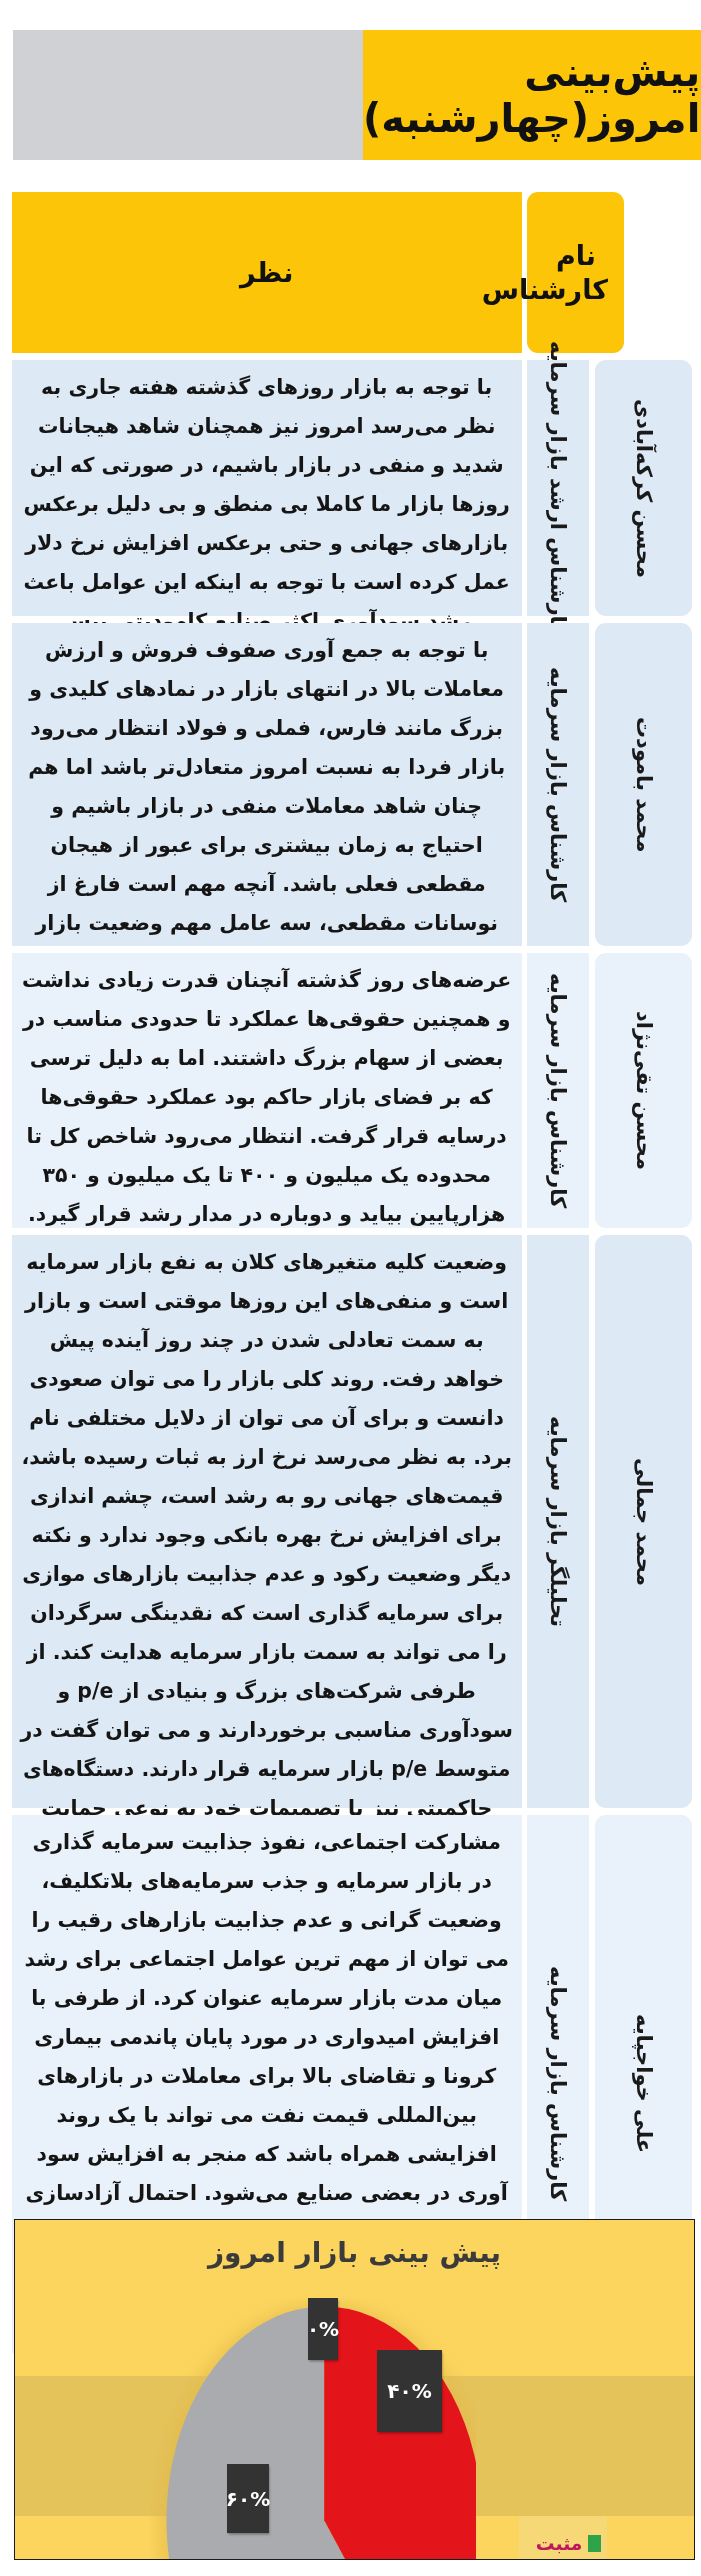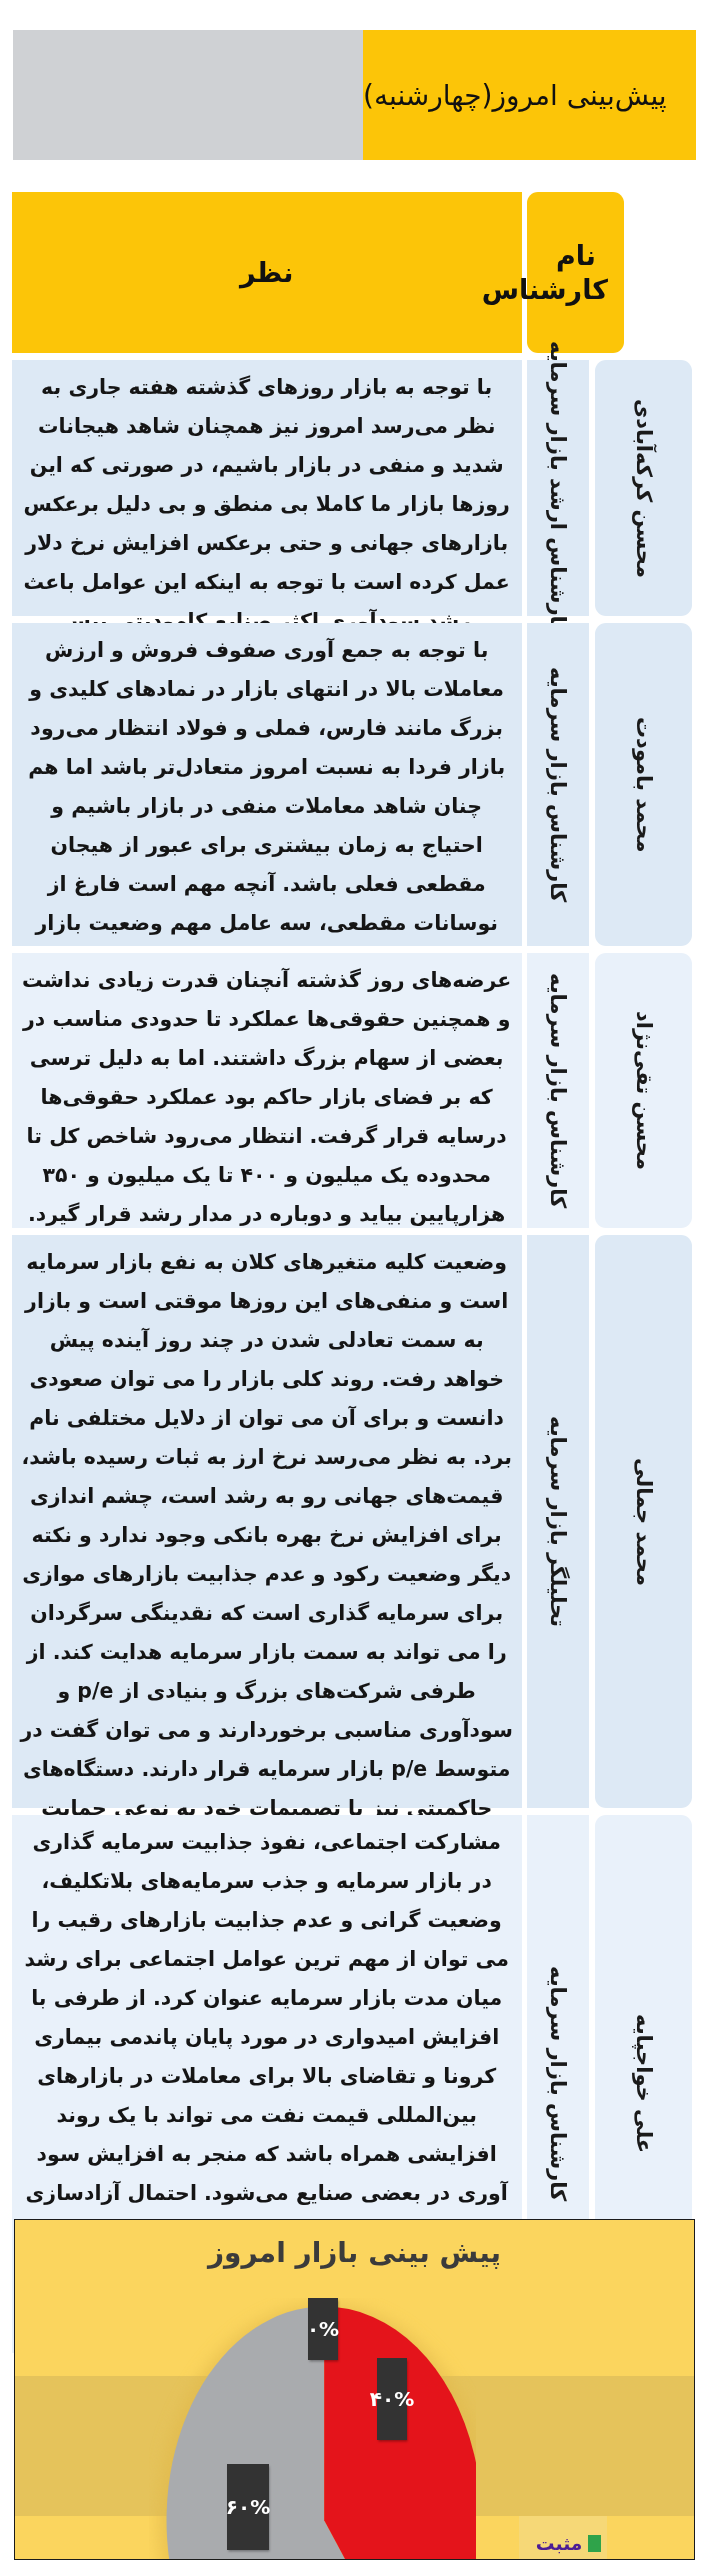--- a/index.html
+++ b/index.html
@@ -13,21 +13,21 @@
     }
     .title-bar {
       position: absolute; left: 13px; top: 30px; width: 683px; height: 130px;
       display: flex; direction: ltr;
     }
     .title-bar .grey { flex: 0 0 350px; background: #cfd1d4; }
     .title-bar .yellow {
       flex: 1; background: #fcc508; display: flex; align-items: center;
       justify-content: flex-end; padding-right: 13px; direction: rtl;
     }
-    .title-bar .yellow span { font-size: 28px; font-weight: normal; direction: rtl; }
+    .title-bar .yellow span { font-size: 40px; font-weight: bold; direction: rtl; }
 
     .table { position: absolute; left: 11.7px; top: 192px; width: 684px; direction: ltr; }
     .row { display: flex; direction: ltr; margin-bottom: 7px; }
     .cell { margin-left: 5.8px; position: relative; }
     .cell:first-child { margin-left: 0; }
     .c-opinion { width: 510px; }
     .c-role { width: 62px; }
     .c-name { width: 97px; border-radius: 11px; }
     .hdr .cell { background: #fcc508; height: 161px; display: flex; align-items: center; justify-content: center; }
     .hdr span { font-size: 27px; font-weight: bold; text-align: center; direction: rtl; line-height: 1.25; }
@@ -59,21 +59,21 @@
     .pie-svg { width: 100%; height: 100%; }
     .pct {
       position: absolute; background: #333; color: #fff; font-weight: bold; font-size: 20px;
       display: flex; align-items: center; justify-content: center; box-shadow: 1.2px 1.8px 2.3px rgba(0,0,0,.35);
     }
     .legend {
       position: absolute; left: 504px; top: 360px; width: 88px; height: 177px;
       background: rgba(240,220,150,0.45); direction: rtl; padding: 4.7px 5.8px;
     }
     .legend-item { display: flex; align-items: center; gap: 5.8px; height: 46px; direction: rtl; }
-    .legend-item .lbl { font-size: 18.7px; font-weight: bold; color: #4c1d95; }
+    .legend-item .lbl { font-size: 18.7px; font-weight: bold; color: #be185d; }
     .swatch { width: 13px; height: 17.5px; }
   </style>
 </head>
 <body>
 
 <div class="title-bar">
   <div class="grey"></div>
   <div class="yellow">
     <span>پیش‌بینی امروز(چهارشنبه)</span>
   </div>
@@ -183,22 +183,22 @@
       </defs>
       <ellipse cx="300" cy="380" rx="285" ry="370" fill="#e0b84a" opacity="0.6" filter="url(#glow)"></ellipse>
 
       <path d="M300,380 L300,14 A270,366 0 1 0 458.7,676.1 Z" fill="#a9abae"></path>
 
       <path d="M300,380 L300,14 A270,366 0 0 1 458.7,676.1 Z" fill="#e4141b"></path>
     </svg>
   </div>
 
   <div class="pct" style="left:293px;top:78px;width:30px;height:62px;">۰%</div>
-  <div class="pct" style="left:362px;top:138px;width:30px;height:82px;text-align:center;">۴۰%</div>
-  <div class="pct" style="left:212px;top:244px;width:42px;height:86px;">۶۰%</div>
+  <div class="pct" style="left:362px;top:130px;width:65px;height:82px;text-align:center;">۴۰%</div>
+  <div class="pct" style="left:212px;top:244px;width:42px;height:69px;">۶۰%</div>
 
   <div class="legend" style="top:296px;">
     <div class="legend-item">
       <span class="swatch" style="background:#2fa34a;"></span>
       <span class="lbl">مثبت</span>
     </div>
 
   </div>
 </div>
 

